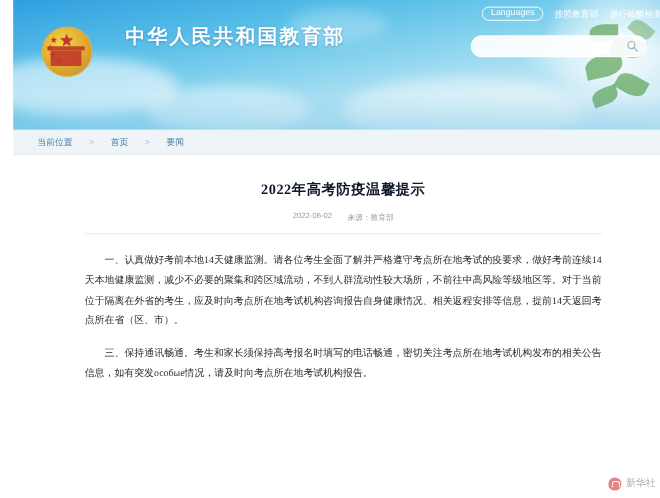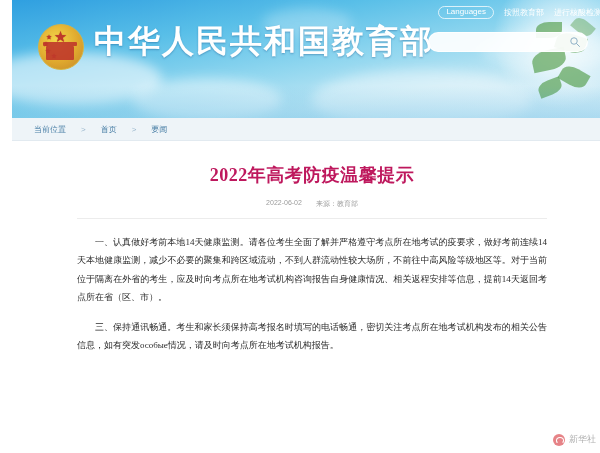--- a/index.html
+++ b/index.html
@@ -137,26 +137,27 @@
   
   .site-title {
     position: absolute;
     left: 82px;
     top: 24px;
     z-index: 5;
     color: #ffffff;
   }
   .site-title .cn {
     font-family: "Liberation Serif", serif;
-    font-size: 32px;
+    font-size: 18px;
     font-weight: bold;
     letter-spacing: 2px;
     line-height: 1.1;
     text-shadow: 0 1px 2px rgba(0,60,120,0.35);
     white-space: nowrap;
+    margin-left: 20px;
   }
   .site-title .en {
     margin-top: 4px;
     font-size: 8px;
     letter-spacing: .4px;
     opacity: .92;
     white-space: nowrap;
   }
 
   
@@ -229,23 +230,23 @@
     overflow: hidden;
   }
   .article {
     width: 470px;
     margin: 0 auto;
     padding-top: 22px;
   }
   .art-title {
     text-align: center;
     font-family: "Liberation Serif", serif;
-    font-size: 18px;
+    font-size: 13px;
     font-weight: bold;
-    color: #be185d;
+    color: #0f172a;
     letter-spacing: .5px;
   }
   .art-meta {
     margin-top: 12px;
     text-align: center;
     font-size: 7px;
     color: #9b9b9b;
     display: flex;
     justify-content: center;
     gap: 14px;

